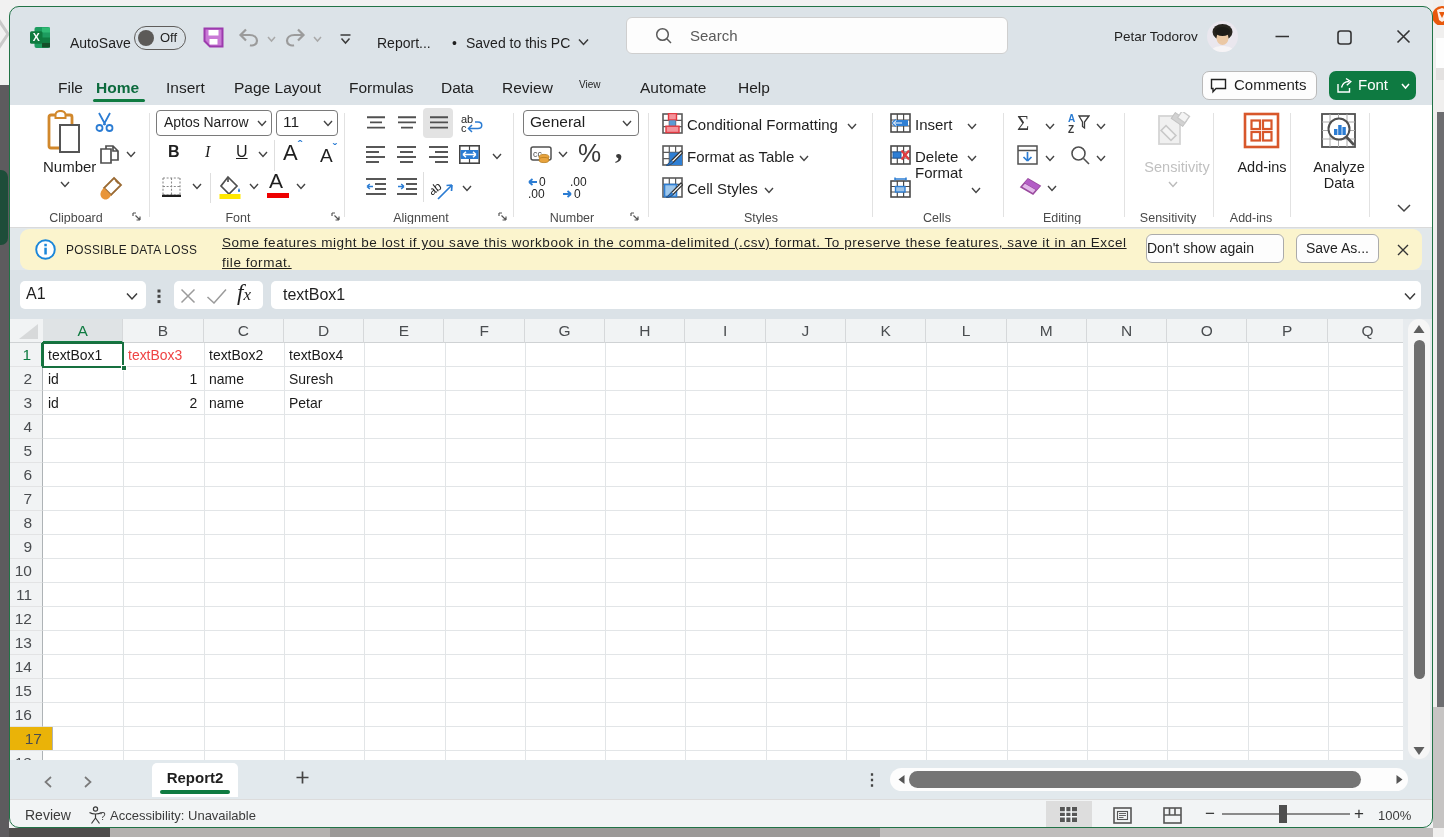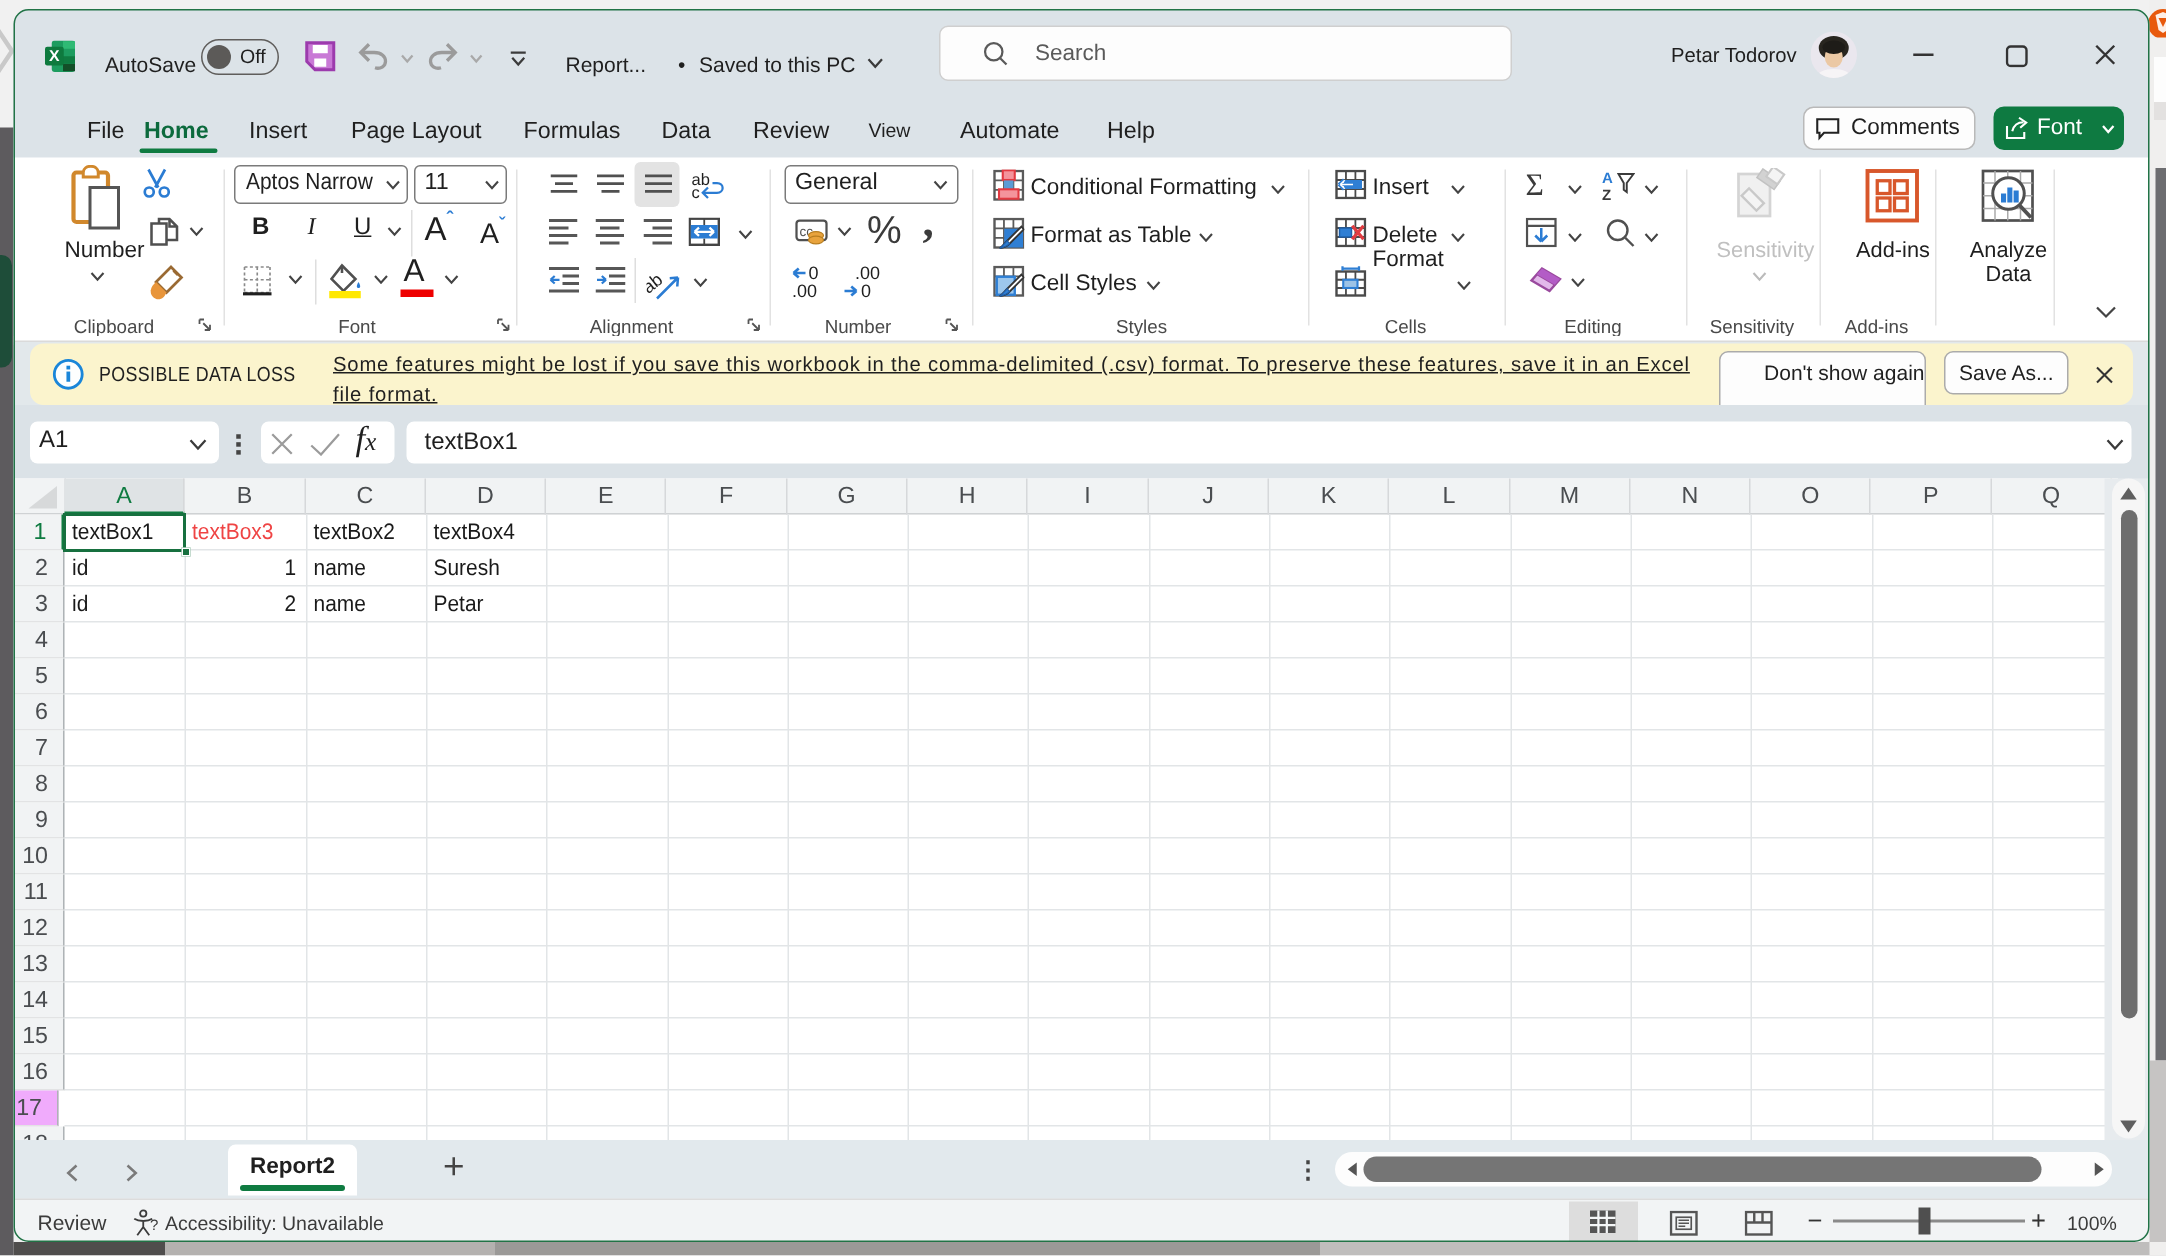--- a/index.html
+++ b/index.html
@@ -113,21 +113,21 @@
     </svg>
 
   <div class="tb-text" style="left:49px;top:73px;font-size:15.5px;">File</div>
   <div class="tb-text" style="left:87px;top:73px;font-size:15.5px;font-weight:bold;color:#0c6a3d;">Home</div>
   <div class="abs" style="left:84px;top:92.5px;width:52px;height:3px;background:#0f7b41;border-radius:2px;"></div>
   <div class="tb-text" style="left:157px;top:73px;font-size:15.5px;">Insert</div>
   <div class="tb-text" style="left:225px;top:73px;font-size:15.5px;">Page Layout</div>
   <div class="tb-text" style="left:340px;top:73px;font-size:15.5px;">Formulas</div>
   <div class="tb-text" style="left:432px;top:73px;font-size:15.5px;">Data</div>
   <div class="tb-text" style="left:493px;top:73px;font-size:15.5px;">Review</div>
-  <div class="tb-text" style="left:570px;top:73px;font-size:13px;">View</div>
+  <div class="tb-text" style="left:570px;top:73px;font-size:10px;">View</div>
   <div class="tb-text" style="left:631px;top:73px;font-size:15.5px;">Automate</div>
   <div class="tb-text" style="left:729px;top:73px;font-size:15.5px;">Help</div>
   <div class="abs" style="left:1193px;top:65px;width:115px;height:29px;background:#fdfdfd;border:1px solid #b9b9b9;border-radius:7px;"></div>
   <svg class="abs" style="left:1201px;top:72px" width="17" height="16" viewBox="0 0 17 16">
       <path d="M1.5 1.5 H15.5 V10.5 H6 L3 13.8 V10.5 H1.5 Z" fill="none" stroke="#222" stroke-width="1.4"></path>
     </svg>
   <div class="abs" style="left:1225px;top:70px;font-size:15px;color:#1f1f1f;">Comments</div>
   <div class="abs" style="left:1320px;top:65px;width:87px;height:29px;background:#0e7a41;border-radius:7px;"></div>
   <svg class="abs" style="left:1327px;top:71px" width="17" height="17" viewBox="0 0 17 17">
       <path d="M2 7 V15 H13.5 V11" fill="none" stroke="#fff" stroke-width="1.4"></path>
@@ -475,21 +475,21 @@
   <div class="abs" style="left:0;top:221px;width:1424px;height:1px;background:#dadada;"></div>
   <div class="abs" style="left:0;top:222px;width:1424px;height:42px;background:#e2e8eb;"></div>
   <div class="abs" id="ybar" style="left:11px;top:223px;width:1402px;height:41px;background:#fbf4cd;border-radius:9px;">
     <svg class="abs" style="left:15px;top:10px" width="21" height="21" viewBox="0 0 21 21">
         <circle cx="10.5" cy="10.5" r="9.3" fill="#fdfefe" stroke="#1a86d9" stroke-width="1.9"></circle>
         <rect x="9.3" y="8.7" width="2.5" height="6.8" fill="#1a86d9"></rect>
         <rect x="9.3" y="4.8" width="2.5" height="2.5" fill="#1a86d9"></rect>
       </svg>
     <div class="abs" style="left:46px;top:13px;font-size:13.5px;color:#1f1f1f;"><span style="display:inline-block;transform:scaleX(0.88);transform-origin:left;letter-spacing:0.3px;">POSSIBLE DATA LOSS</span></div>
     <div class="abs" style="left:202px;top:4px;font-size:13.5px;color:#1f1f1f;line-height:20px;letter-spacing:0.55px;"><span style="text-decoration:underline;">Some features might be lost if you save this workbook in the comma-delimited (.csv) format. To preserve these features, save it in an Excel<br>file format.</span></div>
-    <div class="abs" style="left:1126px;top:5px;width:138px;height:46px;background:#fdfdfd;border:1px solid #ababab;border-radius:6px;font-size:14px;color:#1f1f1f;text-align:right;line-height:27px;">Don't show again</div>
+    <div class="abs" style="left:1126px;top:5px;width:138px;height:29px;background:#fdfdfd;border:1px solid #ababab;border-radius:6px;font-size:14px;color:#1f1f1f;text-align:left;line-height:27px;">Don't show again</div>
     <div class="abs" style="left:1276px;top:5px;width:83px;height:29px;background:#fdfdfd;border:1px solid #ababab;border-radius:6px;font-size:14px;color:#1f1f1f;text-align:center;line-height:27px;">Save As...</div>
     <svg class="abs" style="left:1377px;top:15px" width="12" height="12">
         <path d="M1 1 L11 11 M11 1 L1 11" stroke="#333" stroke-width="1.4"></path>
       </svg>
   </div>
 
   <div class="abs" id="fbar" style="left:0;top:264px;width:1424px;height:49px;background:#dbe2e7;">
     <div class="abs" style="left:11px;top:11px;width:126px;height:28px;background:#fff;border-radius:5px;"></div>
     <div class="abs" style="left:17px;top:15px;font-size:16px;color:#1f1f1f;">A1</div>
     <svg class="chev" style="left:117px;top:22px" width="12" height="9">
@@ -563,21 +563,21 @@
 <div style="position:absolute;left:0;top:288px;width:33px;height:24px;background:#f1f3f4;border-right:1px solid #aeb3b6;border-bottom:1px solid #e2e3e4;font-size:15.5px;line-height:23px;text-align:right;padding-right:10px;color:#4a4d50;">12</div>
 <div style="position:absolute;left:33px;top:311px;width:1369px;height:1px;background:#e2e5e7;"></div>
 <div style="position:absolute;left:0;top:312px;width:33px;height:24px;background:#f1f3f4;border-right:1px solid #aeb3b6;border-bottom:1px solid #e2e3e4;font-size:15.5px;line-height:23px;text-align:right;padding-right:10px;color:#4a4d50;">13</div>
 <div style="position:absolute;left:33px;top:335px;width:1369px;height:1px;background:#e2e5e7;"></div>
 <div style="position:absolute;left:0;top:336px;width:33px;height:24px;background:#f1f3f4;border-right:1px solid #aeb3b6;border-bottom:1px solid #e2e3e4;font-size:15.5px;line-height:23px;text-align:right;padding-right:10px;color:#4a4d50;">14</div>
 <div style="position:absolute;left:33px;top:359px;width:1369px;height:1px;background:#e2e5e7;"></div>
 <div style="position:absolute;left:0;top:360px;width:33px;height:24px;background:#f1f3f4;border-right:1px solid #aeb3b6;border-bottom:1px solid #e2e3e4;font-size:15.5px;line-height:23px;text-align:right;padding-right:10px;color:#4a4d50;">15</div>
 <div style="position:absolute;left:33px;top:383px;width:1369px;height:1px;background:#e2e5e7;"></div>
 <div style="position:absolute;left:0;top:384px;width:33px;height:24px;background:#f1f3f4;border-right:1px solid #aeb3b6;border-bottom:1px solid #e2e3e4;font-size:15.5px;line-height:23px;text-align:right;padding-right:10px;color:#4a4d50;">16</div>
 <div style="position:absolute;left:33px;top:407px;width:1369px;height:1px;background:#e2e5e7;"></div>
-<div style="position:absolute;left:0;top:408px;width:29px;height:24px;background:#f0abfc;border-right:1px solid #aeb3b6;border-bottom:1px solid #e2e3e4;font-size:15.5px;line-height:23px;text-align:right;padding-right:10px;color:#4a4d50;">17</div>
+<div style="position:absolute;left:0;top:408px;width:43px;height:24px;background:#eab308;border-right:1px solid #aeb3b6;border-bottom:1px solid #e2e3e4;font-size:15.5px;line-height:23px;text-align:right;padding-right:10px;color:#4a4d50;">17</div>
 <div style="position:absolute;left:33px;top:431px;width:1369px;height:1px;background:#e2e5e7;"></div>
 <div style="position:absolute;left:0;top:432px;width:33px;height:24px;background:#f1f3f4;border-right:1px solid #aeb3b6;border-bottom:1px solid #e2e3e4;font-size:15.5px;line-height:23px;text-align:right;padding-right:10px;color:#4a4d50;">18</div>
 <div style="position:absolute;left:33px;top:455px;width:1369px;height:1px;background:#e2e5e7;"></div>
 <div style="position:absolute;left:113.3px;top:24px;width:1px;height:417px;background:#e2e5e7;"></div>
 <div style="position:absolute;left:193.6px;top:24px;width:1px;height:417px;background:#e2e5e7;"></div>
 <div style="position:absolute;left:273.9px;top:24px;width:1px;height:417px;background:#e2e5e7;"></div>
 <div style="position:absolute;left:354.2px;top:24px;width:1px;height:417px;background:#e2e5e7;"></div>
 <div style="position:absolute;left:434.5px;top:24px;width:1px;height:417px;background:#e2e5e7;"></div>
 <div style="position:absolute;left:514.8px;top:24px;width:1px;height:417px;background:#e2e5e7;"></div>
 <div style="position:absolute;left:595.1px;top:24px;width:1px;height:417px;background:#e2e5e7;"></div>

